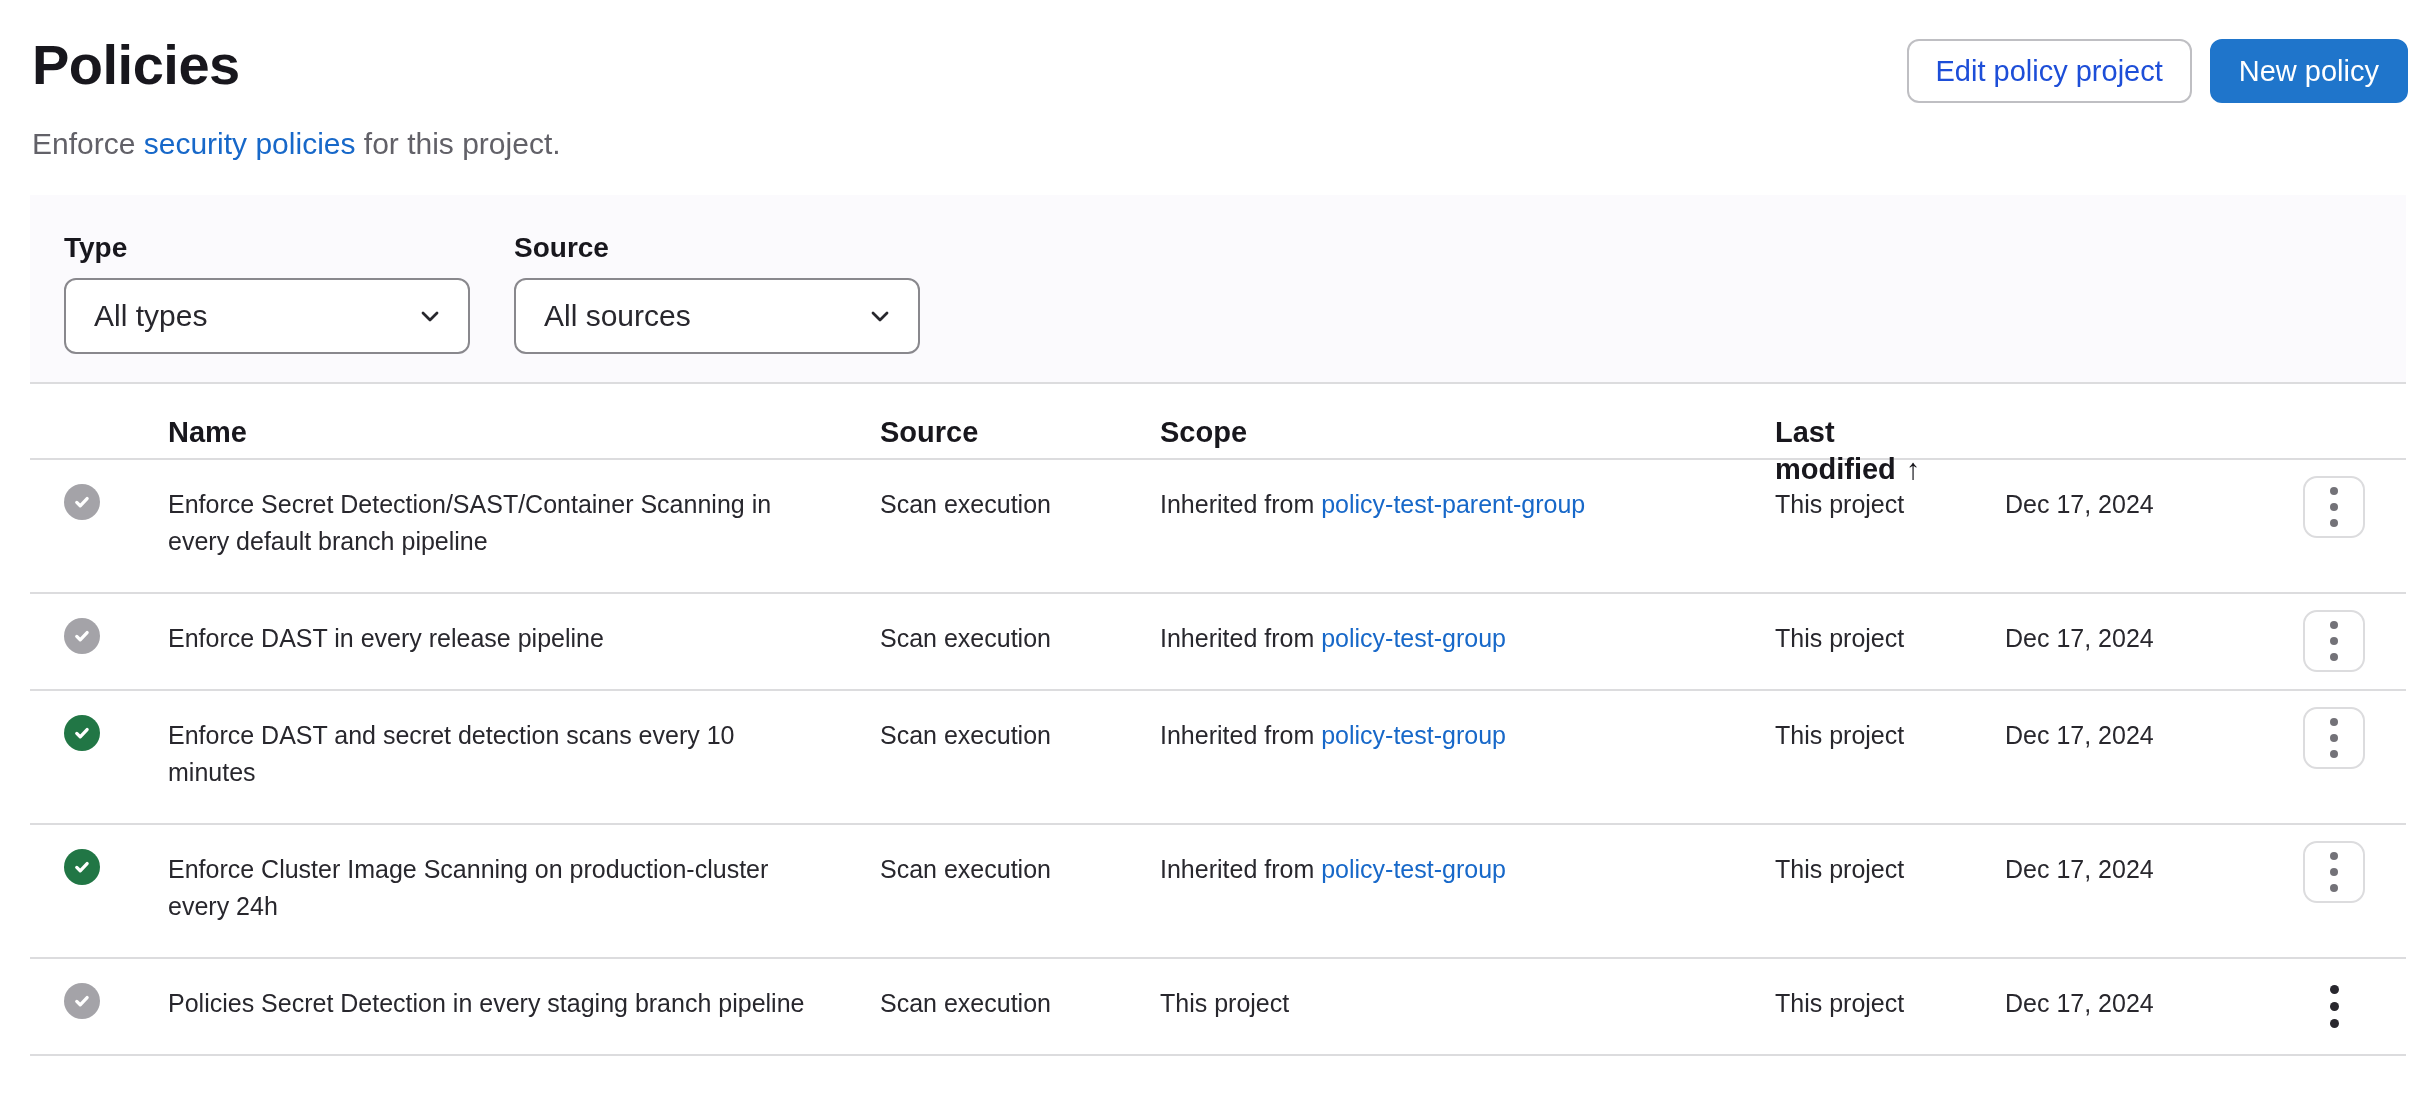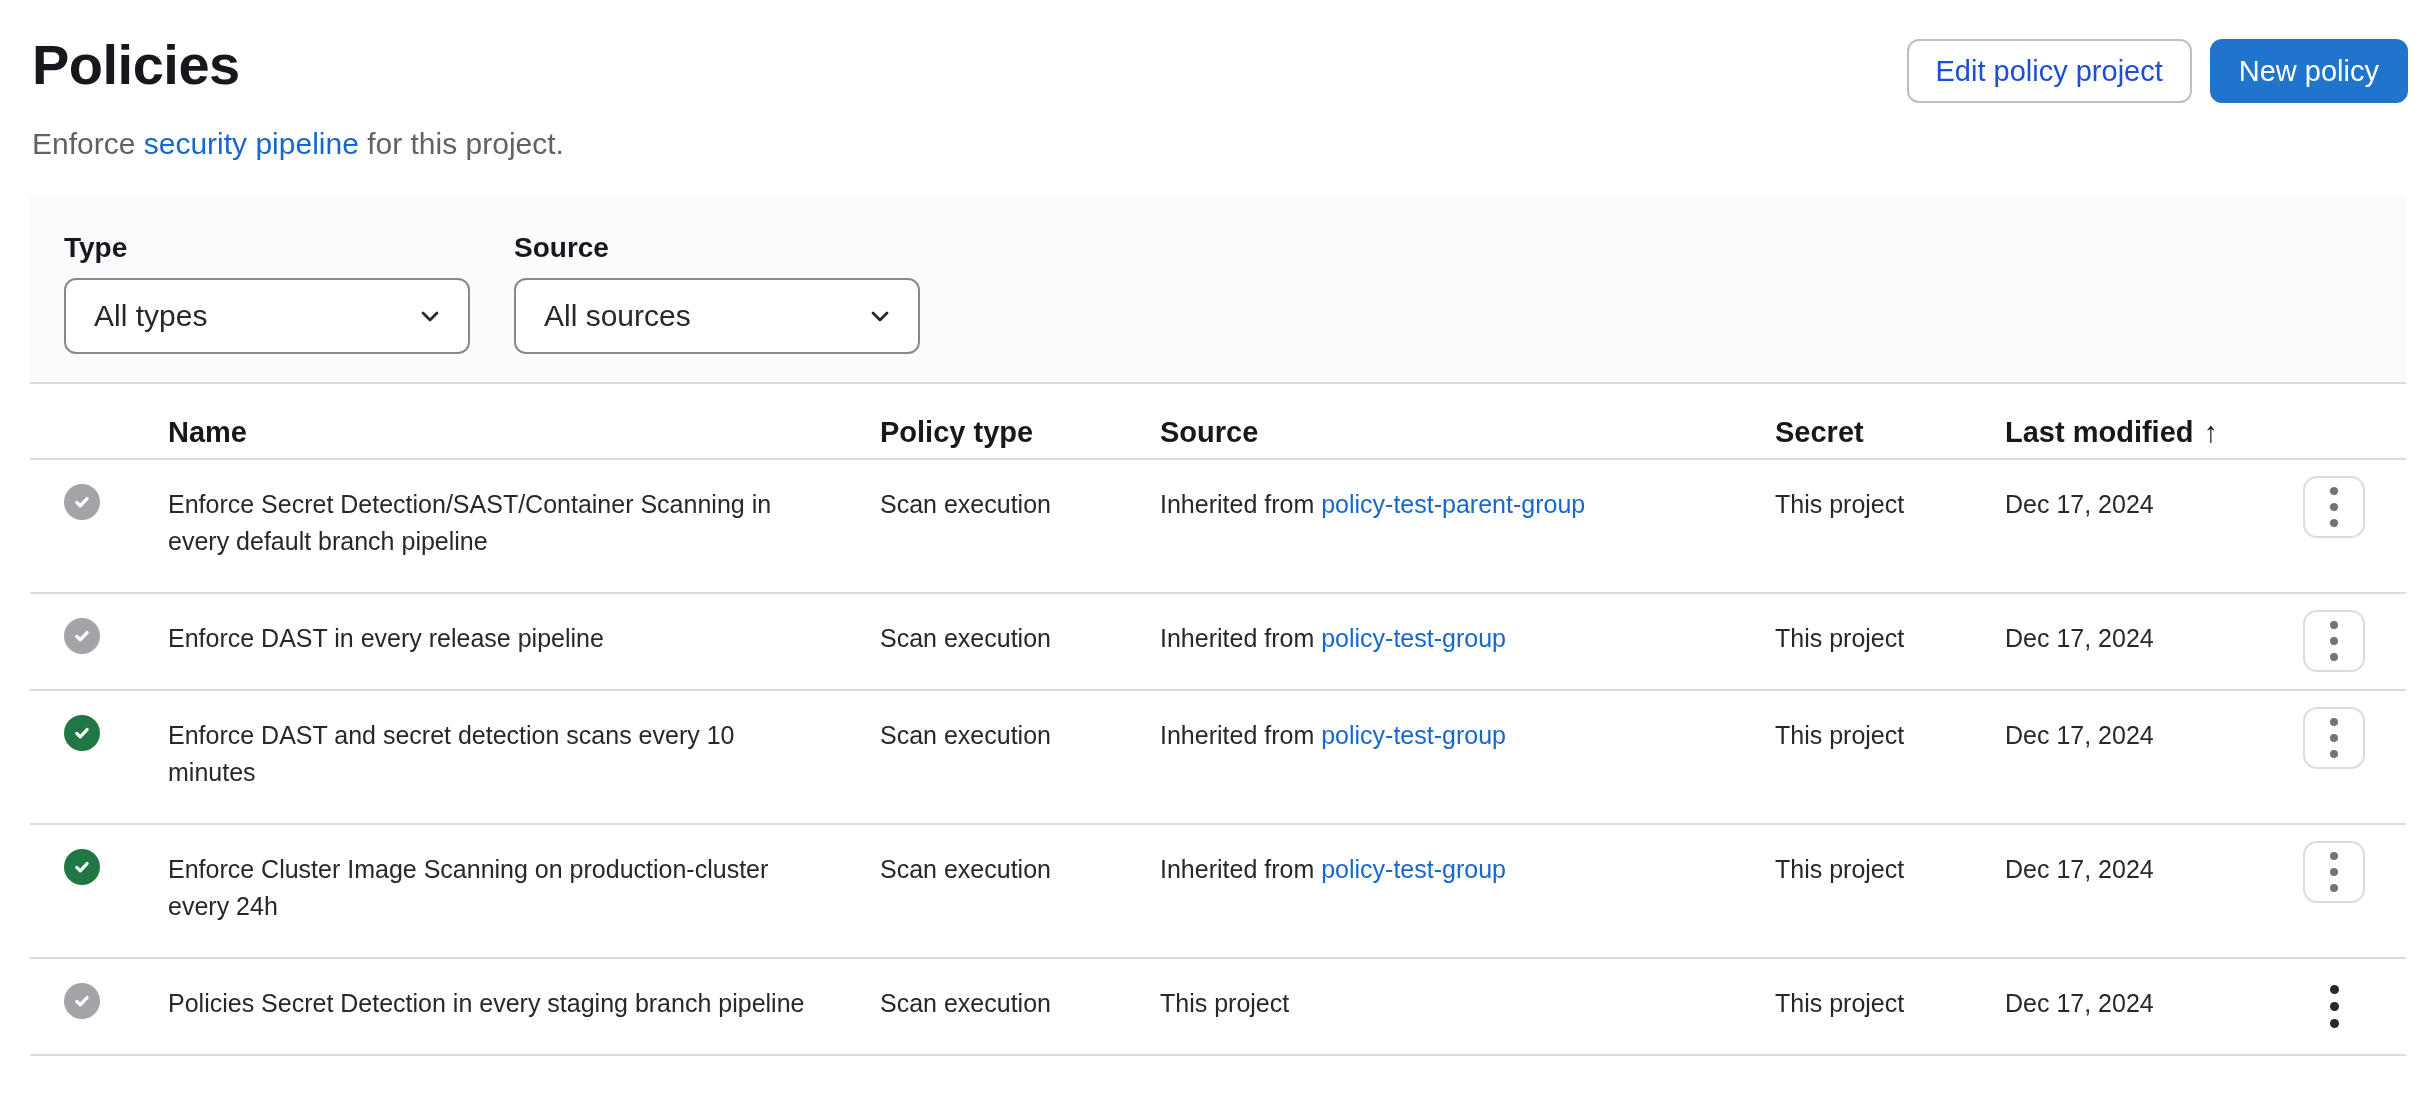--- a/index.html
+++ b/index.html
@@ -102,21 +102,21 @@
   <div class="page-header">
     <div>
       <h1 class="page-title">Policies</h1>
     </div>
     <div class="header-actions">
       <button class="btn btn-default">Edit policy project</button>
       <button class="btn btn-primary">New policy</button>
     </div>
   </div>
 
-  <p class="page-subtitle"><span>Enforce </span><a href="#">security pipeline</a><span> for this project.</span></p>
+  <p class="page-subtitle"><span>Enforce </span><a href="#">security policies</a><span> for this project.</span></p>
 
   <div class="filter-bar">
     <div class="filter">
       <span class="filter-label">Type</span>
       <div class="select">
         <span class="select-value">All types</span>
         <span class="chevron">
           <svg width="28" height="28" viewBox="0 0 24 24" fill="none" stroke="#28272d" stroke-width="2.4" stroke-linecap="round" stroke-linejoin="round">
               <path d="M6 9.5l6 6 6-6"></path>
             </svg>
@@ -133,23 +133,22 @@
             </svg>
         </span>
       </div>
     </div>
   </div>
 
   <div class="policies-table">
     <div class="trow thead">
       <div class="cell cell-icon"></div>
       <div class="cell">Name</div>
-      <div class="cell">Policy type</div>
       <div class="cell">Source</div>
-      <div class="cell">Secret</div>
+      <div class="cell">Scope</div>
       <div class="cell"><span>Last modified</span><span class="sort-arrow">↑</span></div>
       <div class="cell"></div>
     </div>
     <div>
   <div class="trow body-row">
     <div class="cell cell-icon">
       <span class="status-circle gray">
         <svg width="22" height="22" viewBox="0 0 16 16" fill="none" stroke="#ffffff" stroke-width="2.4" stroke-linecap="round" stroke-linejoin="round">
                 <path d="M4.2 8.3l2.5 2.5 5-5.3"></path>
               </svg>

